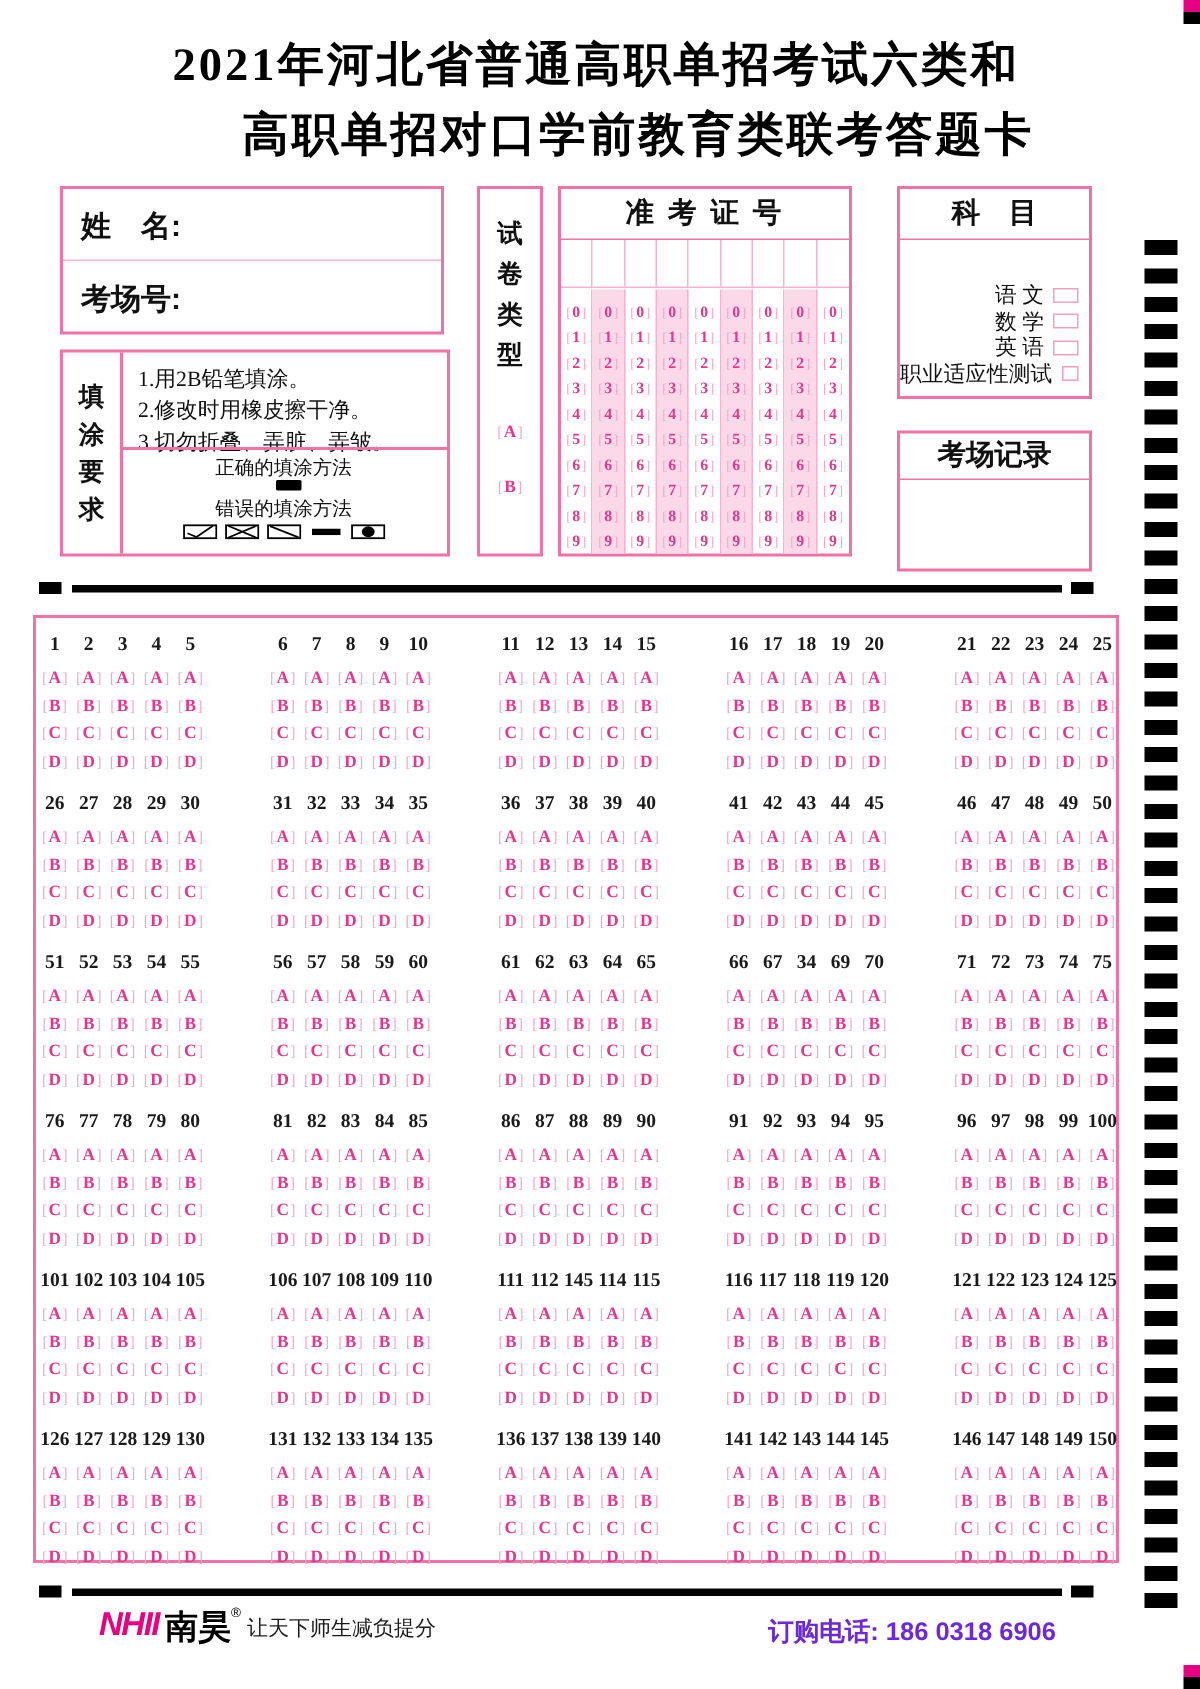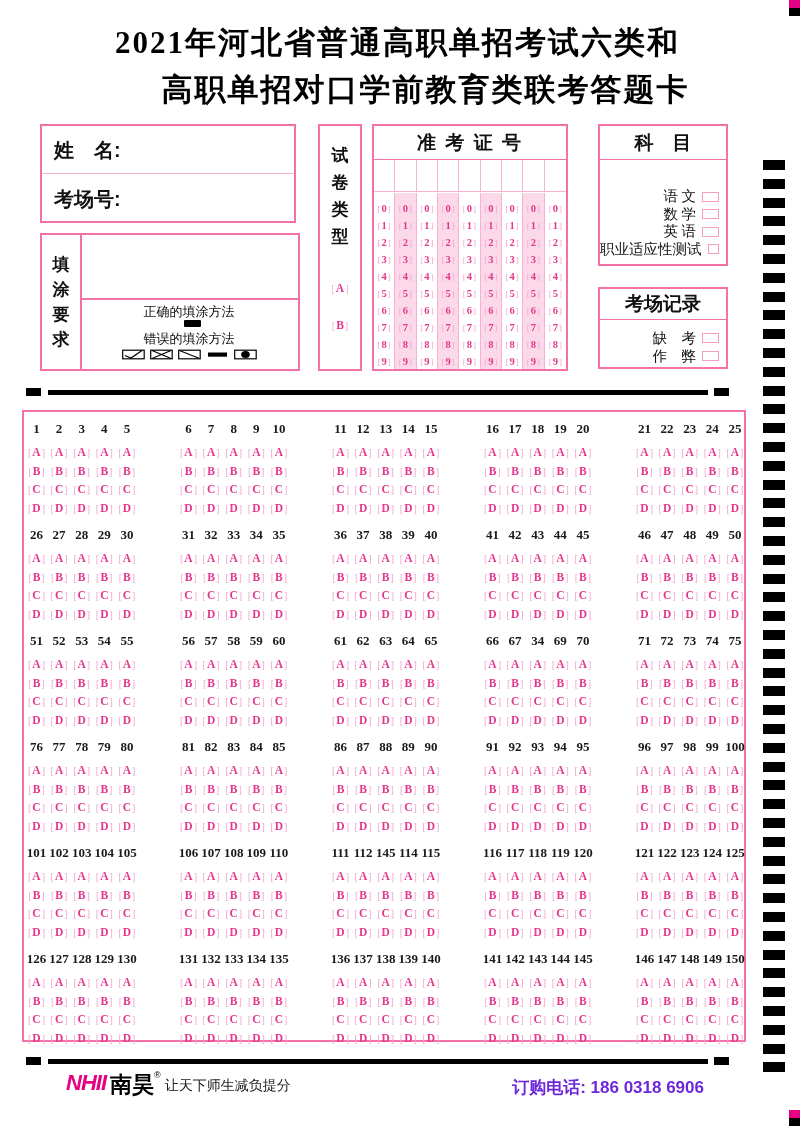--- a/index.html
+++ b/index.html
@@ -76,21 +76,21 @@
   
   #subj-box{left:598px;top:124px;width:130px;height:142px;}
   .box-title{position:absolute;top:0;left:0;right:0;height:33px;line-height:33px;text-align:center;
              font-size:19px;font-weight:bold;border-bottom:1.5px solid #f272a8;}
   #subj-items{position:absolute;top:62px;left:0;right:7px;}
   .chk-item{display:flex;justify-content:flex-end;align-items:center;height:17.5px;}
   .chk-label{font-family:"Liberation Serif",serif;font-size:14.5px;color:#111;white-space:nowrap;}
   .checkbox{width:15px;height:8px;border:1.5px solid #f59dc4;margin-left:6px;background:#fff;}
 
   
-  #rec-box{left:598px;top:287px;width:130px;height:82px;}
+  #rec-box{left:598px;top:287px;width:130px;height:94px;}
   #rec-box .box-title{height:30px;line-height:30px;}
   #rec-items{position:absolute;top:40px;left:0;right:7px;}
   #rec-items .chk-item{height:18px;}
 
   
   .sq{position:absolute;width:15px;height:8px;background:#000;}
   .hline{position:absolute;height:5px;background:#000;}
 
   
   #grid-box{left:22px;top:410px;width:724px;height:632px;}
@@ -129,20 +129,25 @@
     <div class="row-div"></div>
     <div class="field-label" id="name-label">姓　名:</div>
     <div class="field-label" id="room-label">考场号:</div>
     <div class="write-area" id="name-write"></div>
     <div class="write-area" id="room-write"></div>
   </div>
 
   <div class="pbox" id="fill-box">
     <div id="fill-left">
       <div class="vchars">填涂要求</div>
+    </div>
+    <div id="instructions">
+      <div>1.用2B铅笔填涂。</div>
+      <div>2.修改时用橡皮擦干净。</div>
+      <div>3.切勿折叠、弄脏、弄皱。</div>
     </div>
     <div id="fill-div"></div>
     <div class="fill-cap" id="correct-label">正确的填涂方法</div>
     <div id="correct-bar"></div>
     <div class="fill-cap" id="wrong-label">错误的填涂方法</div>
     <div id="symbols">
       <svg width="23" height="11" viewBox="0 0 23 11">
         <rect x="0.7" y="1.2" width="21.5" height="8.6" fill="none" stroke="#000" stroke-width="1.2"></rect>
         <path d="M3 6.5 L9 9 L20 1.5" fill="none" stroke="#000" stroke-width="1.2"></path>
       </svg>
@@ -314,30 +319,20 @@
       </div>
       <div class="chk-item">
         <span class="chk-label">职业适应性测试</span>
         <span class="checkbox"></span>
       </div>
     </div>
   </div>
 
   <div class="pbox" id="rec-box">
     <div class="box-title">考场记录</div>
-    <div id="rec-items">
-      <div class="chk-item">
-        <span class="chk-label">缺　考</span>
-        <span class="checkbox"></span>
-      </div>
-      <div class="chk-item">
-        <span class="chk-label">作　弊</span>
-        <span class="checkbox"></span>
-      </div>
-    </div>
   </div>
 
   <div class="sq" style="left:26px;top:388px;"></div>
   <div class="hline" style="left:48px;top:390px;width:660px;"></div>
   <div class="sq" style="left:714px;top:388px;"></div>
 
   <div class="pbox" id="grid-box">
     <div id="answer-grid">
         <div class="answer-block">
           <div class="num-row">

